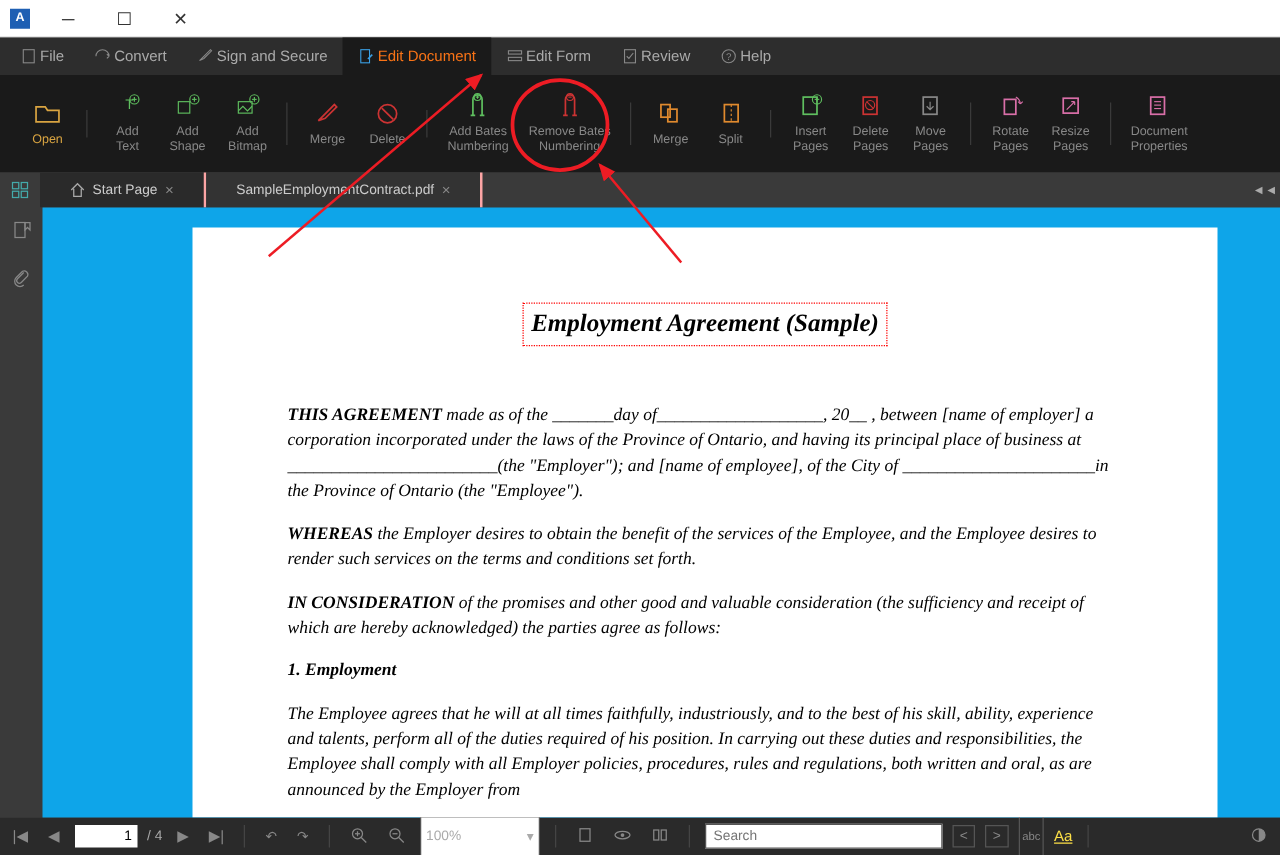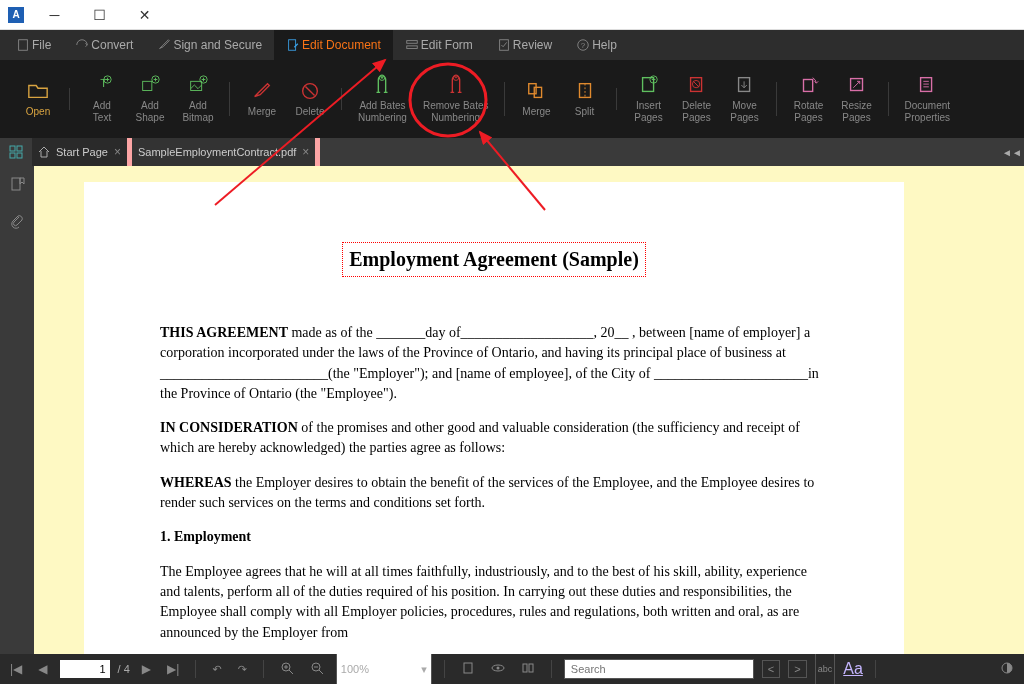--- a/index.html
+++ b/index.html
@@ -23,43 +23,43 @@
 .ribbon-group::after { content: ''; position: absolute; right: -2px; top: 12px; bottom: 12px; width: 1px; background: #3a3a3a; }
 .ribbon-group:last-child::after { display: none; }
 .ribbon-btn { display: flex; flex-direction: column; align-items: center; justify-content: center; min-width: 44px; padding: 4px 6px; color: #888; font-size: 10px; cursor: pointer; text-align: center; }
 .ribbon-btn svg { width: 22px; height: 22px; margin-bottom: 4px; }
 .ribbon-btn.open { color: #d9a441; }
 .ribbon-btn .lbl { line-height: 1.2; white-space: pre-line; }
 
 
 .tabs { height: 28px; background: #3a3a3a; display: flex; align-items: stretch; }
 .tabs .grid-icon { width: 32px; display: flex; align-items: center; justify-content: center; color: #4aa; }
-.tab { display: flex; align-items: center; padding: 0 6px; background: #2a2a2a; color: #ccc; font-size: 11px; border-right: 5px solid #fca5a5; cursor: pointer; gap: 6px; }
+.tab { display: flex; align-items: center; padding: 0 24px; background: #2a2a2a; color: #ccc; font-size: 11px; border-right: 2px solid #fca5a5; cursor: pointer; gap: 6px; }
 .tab .close { font-size: 12px; color: #888; }
 .tabs .expand { margin-left: auto; width: 24px; display: flex; align-items: center; justify-content: center; color: #aaa; font-size: 10px; }
 
 
 .main { display: flex; height: calc(684px - 30px - 30px - 78px - 28px - 30px); }
 .left-rail { width: 34px; background: #3a3a3a; display: flex; flex-direction: column; align-items: center; padding-top: 10px; gap: 18px; }
 .left-rail .rail-icon { color: #888; }
-.doc-area { flex: 1; background: #fef9c3; display: flex; justify-content: flex-start; overflow: hidden; padding: 16px 50px 0 50px; }
+.doc-area { flex: 1; background: #0ea5e9; display: flex; justify-content: flex-end; overflow: hidden; padding: 16px 50px 0 50px; font-style: italic; }
 .page { width: 820px; background: #fff; padding: 60px 76px 20px 76px; font-family: 'Times New Roman', serif; color: #000; font-size: 14px; line-height: 1.45; position: relative; }
 .page h1 { font-size: 20px; font-weight: bold; text-align: center; margin: 0 auto 46px auto; border: 1px dotted red; display: inline-block; padding: 2px 6px; }
 .page .title-wrap { text-align: center; }
 .page p { margin-bottom: 14px; text-align: left; }
 .page .section-head { font-weight: bold; }
 
 
 .statusbar { height: 30px; background: #2a2a2a; display: flex; align-items: center; padding: 0 6px; gap: 8px; color: #aaa; font-size: 11px; }
 .statusbar .nav-btn { color: #888; padding: 0 4px; cursor: pointer; font-size: 12px; }
 .statusbar .page-input { width: 50px; height: 18px; background: #fff; color: #000; border: none; text-align: right; padding: 0 4px; font-size: 11px; }
 .statusbar .zoom-select { height: 33px; width: 96px; background: #fff; border: 1px solid #555; font-size: 11px; padding: 0 4px; display: flex; align-items: center; justify-content: space-between; }
 .statusbar .search-input { height: 20px; width: 190px; background: #fff; border: 1px solid #555; font-size: 11px; padding: 0 6px; color: #888; }
 .statusbar .sb-icon { color: #888; padding: 0 4px; }
-.statusbar .aa { color: #c4b5fd; font-size: 16px; text-decoration: underline; }
+.statusbar .aa { color: #fde047; font-size: 12px; text-decoration: underline; }
 .statusbar .sep { width: 1px; height: 18px; background: #444; margin: 0 4px; }
 
 
 .overlay { position: absolute; inset: 0; pointer-events: none; }
 
 svg { overflow: visible; }
 </style>
 </head>
 <body>
 
@@ -309,22 +309,22 @@
     <div class="rail-icon">
       <svg width="16" height="16" viewBox="0 0 16 16">
           <path d="M10 3 L5 8 A2 2 0 0 0 8 11 L13 6 A3 3 0 0 0 9 2 L4 7 A4 4 0 0 0 10 13" fill="none" stroke="#888"></path>
         </svg>
     </div>
   </div>
   <div class="doc-area">
     <div class="page">
       <div class="title-wrap"><h1>Employment Agreement (Sample)</h1></div>
       <p><b>THIS AGREEMENT</b> made as of the _______day of___________________, 20__ , between [name of employer] a corporation incorporated under the laws of the Province of Ontario, and having its principal place of business at ________________________(the "Employer"); and [name of employee], of the City of ______________________in the Province of Ontario (the "Employee").</p>
+      <p><b>WHEREAS</b> the Employer desires to obtain the benefit of the services of the Employee, and the Employee desires to render such services on the terms and conditions set forth.</p>
       <p><b>IN CONSIDERATION</b> of the promises and other good and valuable consideration (the sufficiency and receipt of which are hereby acknowledged) the parties agree as follows:</p>
-      <p><b>WHEREAS</b> the Employer desires to obtain the benefit of the services of the Employee, and the Employee desires to render such services on the terms and conditions set forth.</p>
       <p class="section-head">1. Employment</p>
       <p>The Employee agrees that he will at all times faithfully, industriously, and to the best of his skill, ability, experience and talents, perform all of the duties required of his position. In carrying out these duties and responsibilities, the Employee shall comply with all Employer policies, procedures, rules and regulations, both written and oral, as are announced by the Employer from</p>
     </div>
   </div>
 </div>
 
 <div class="statusbar">
   <span class="nav-btn">|◀</span>
   <span class="nav-btn">◀</span>
   <input class="page-input" value="1" style="">

